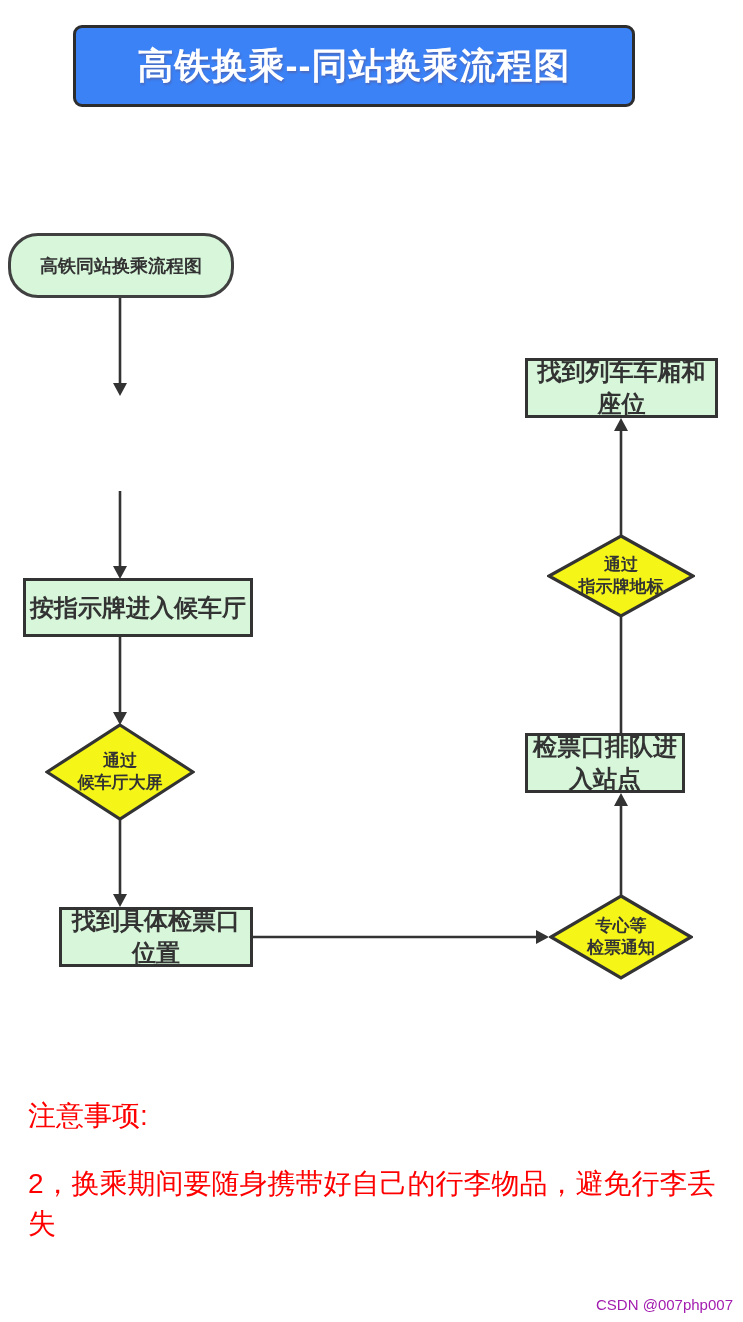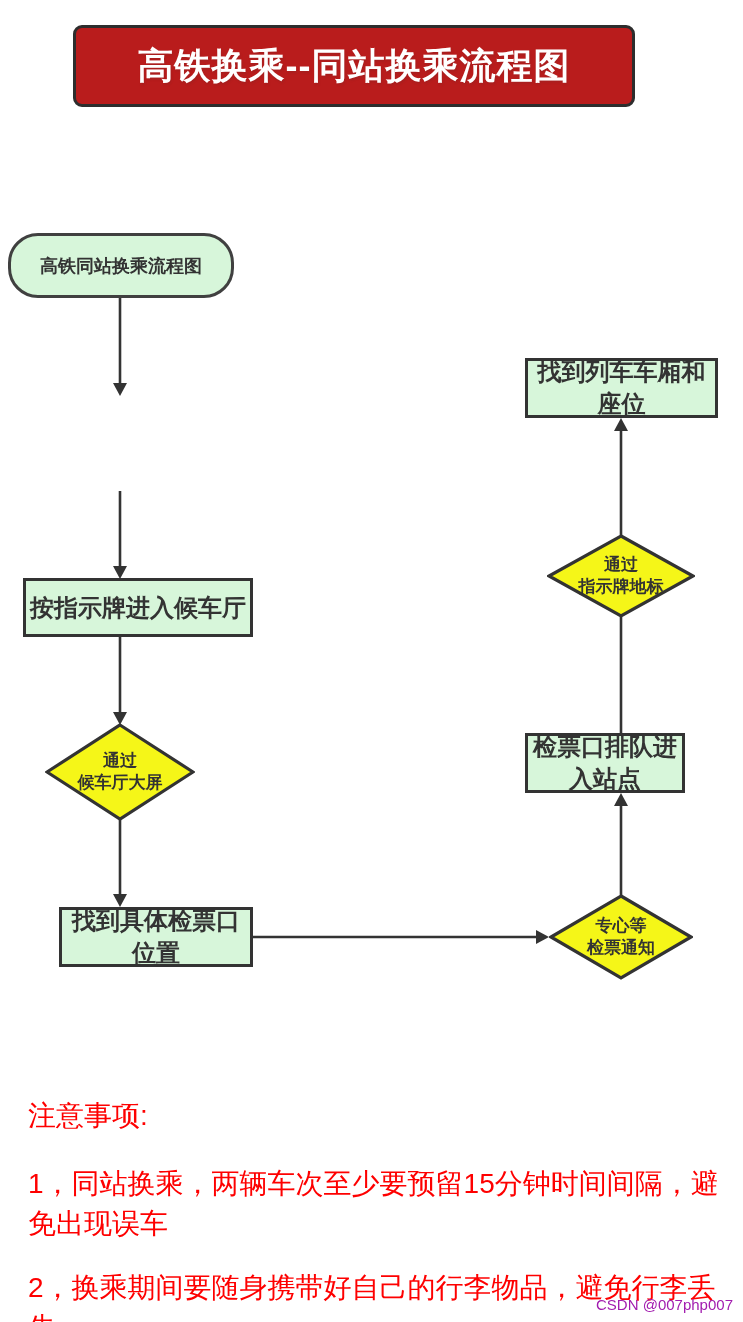--- a/index.html
+++ b/index.html
@@ -19,21 +19,21 @@
     position: absolute;
     left: 0; top: 0;
     width: 743px; height: 1322px;
     pointer-events: none;
   }
   .banner {
     position: absolute;
     left: 73px; top: 25px;
     width: 562px; height: 82px;
     box-sizing: border-box;
-    background: #b91c1c;
+    background: #3b82f6;
     border: 3px solid #2d2d2d;
     border-radius: 9px;
     display: flex; align-items: center; justify-content: center;
   }
   .banner span {
     color: #ffffff;
     font-size: 36px;
     font-weight: bold;
     letter-spacing: 1px;
     text-shadow: 1px 2px 2px rgba(120,40,40,0.25);
@@ -166,19 +166,18 @@
     <div class="label node-text">通过
 指示牌地标</div>
   </div>
 
   <div class="process node-text" style="left:525px; top:358px; width:193px; height:60px;">
     <span>找到列车车厢和座位</span>
   </div>
 
   <div class="notes">
     <div class="heading">注意事项:</div>
-    <div class="item1">1，同站换乘，两辆车次至少要预留15分钟时间间隔，避免出现误车</div>
     <div class="item2">2，换乘期间要随身携带好自己的行李物品，避免行李丢失</div>
   </div>
 
   <div class="watermark">CSDN @007php007</div>
 
 </div>
 
 </body></html>

